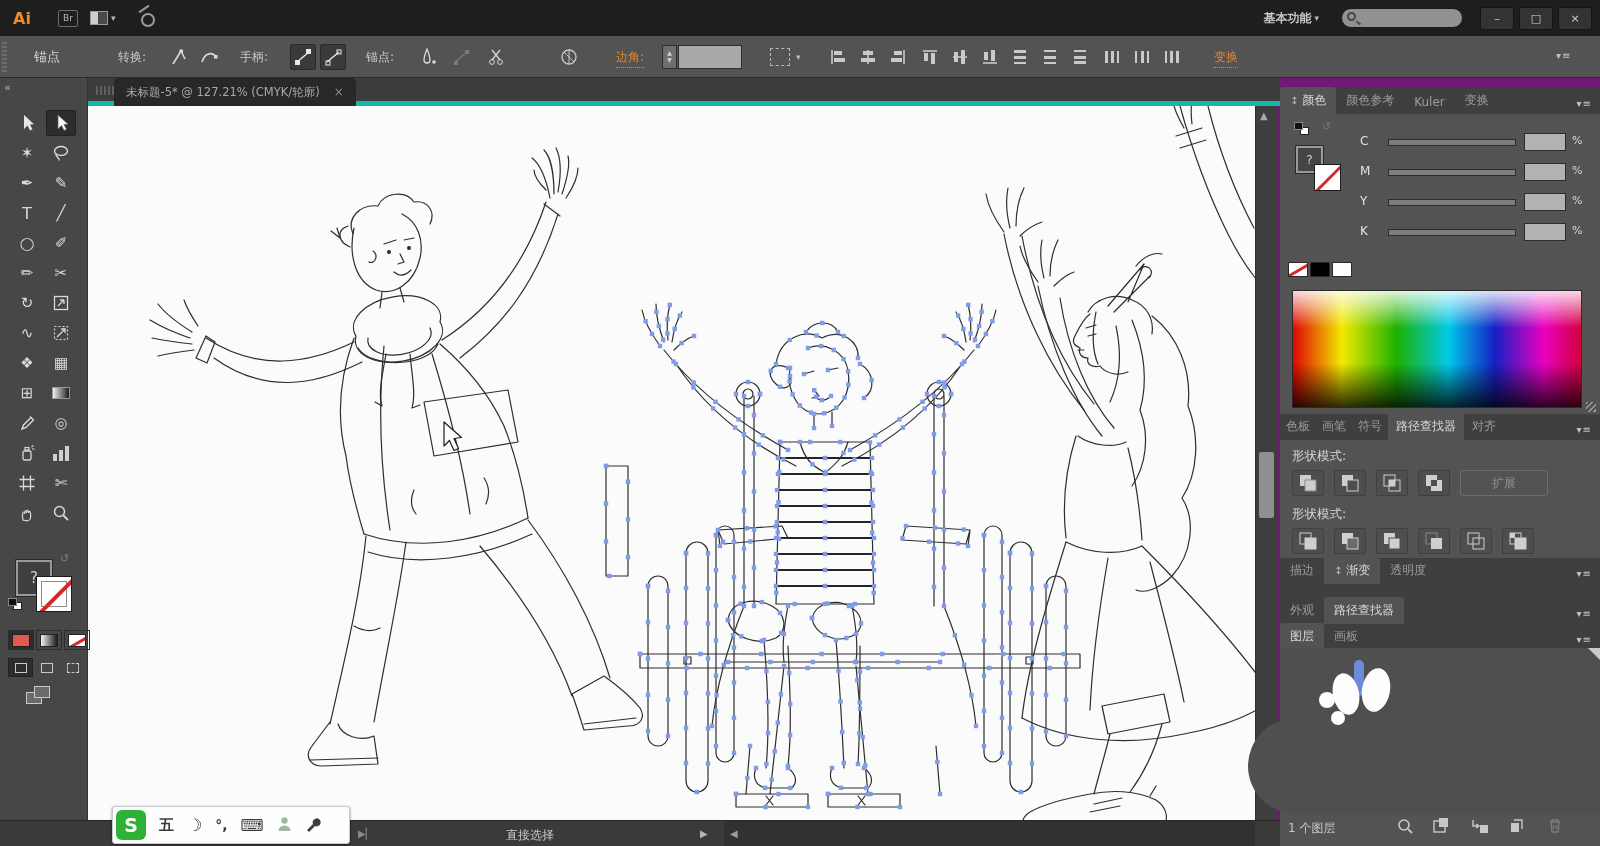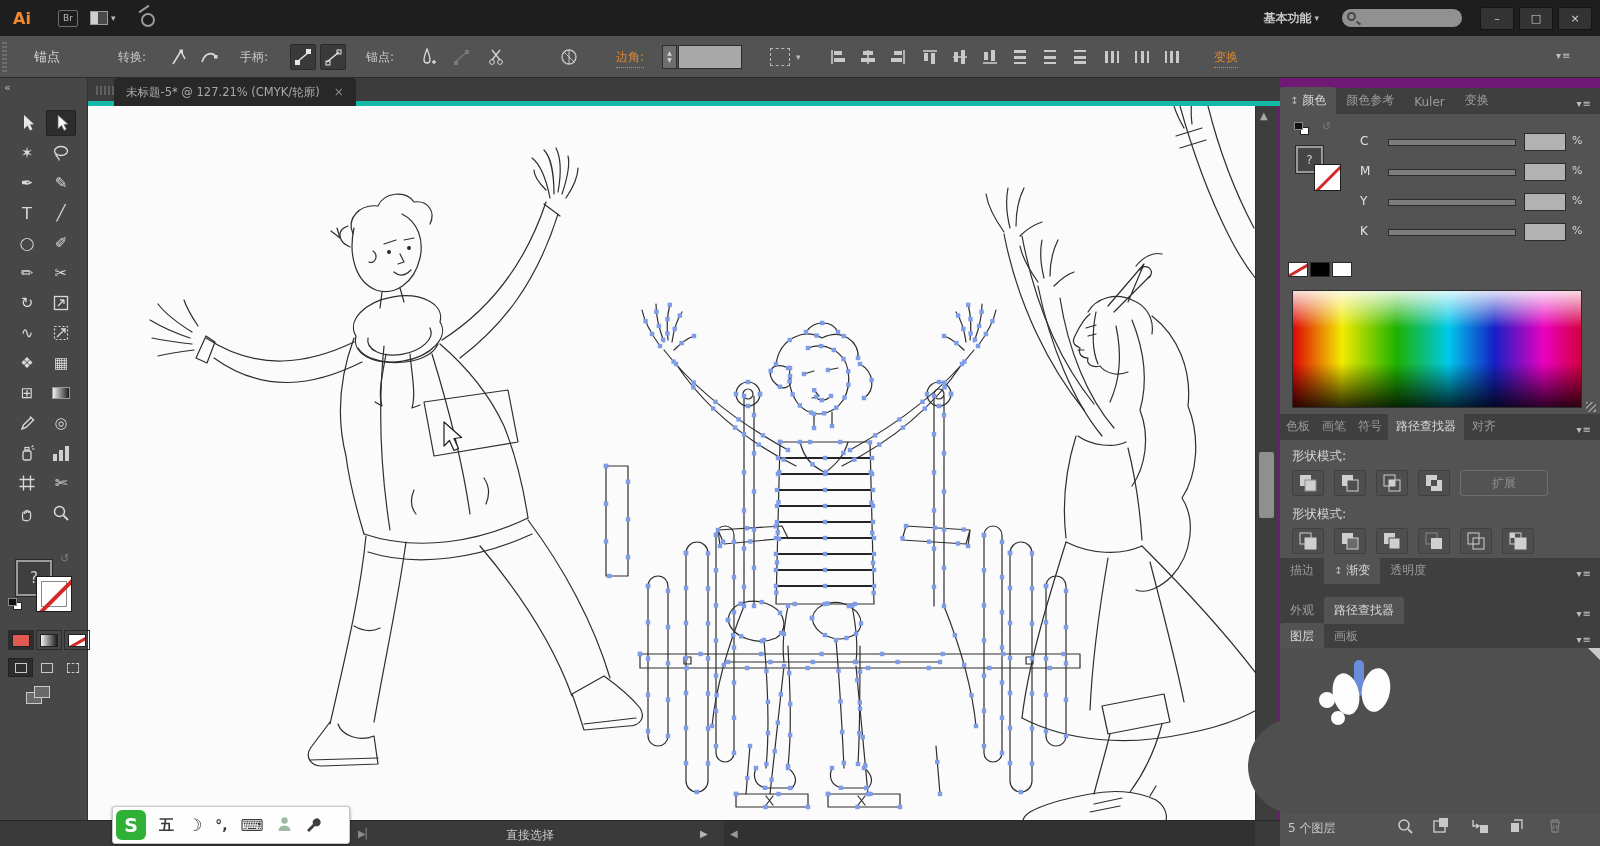--- a/index.html
+++ b/index.html
@@ -1124,21 +1124,21 @@
       <div class="ptab active">图层</div>
       <div class="ptab">画板</div>
       <div class="pmenu"><span>▾</span><span>≡</span></div>
     </div>
 
     <div class="layersbody">
       <div class="corner"></div>
     </div>
 
     <div class="dockfoot">
-      <span style="position:absolute;left:8px;top:11px">5 个图层</span>
+      <span style="position:absolute;left:8px;top:11px">1 个图层</span>
       <span class="fico" style="left:116px">
           <svg width="18" height="18" viewBox="0 0 18 18">
             <circle cx="8" cy="8" r="5" stroke="#c9c9c9" stroke-width="1.6" fill="none"></circle>
             <path d="M12 12 L16 16" stroke="#c9c9c9" stroke-width="1.8"></path>
           </svg>
         </span>
       <span class="fico" style="left:152px">
           <svg width="18" height="18" viewBox="0 0 18 18">
             <rect x="2" y="4" width="11" height="11" stroke="#c9c9c9" stroke-width="1.4" fill="none"></rect>
             <rect x="7" y="1" width="9" height="9" fill="#c9c9c9"></rect>

